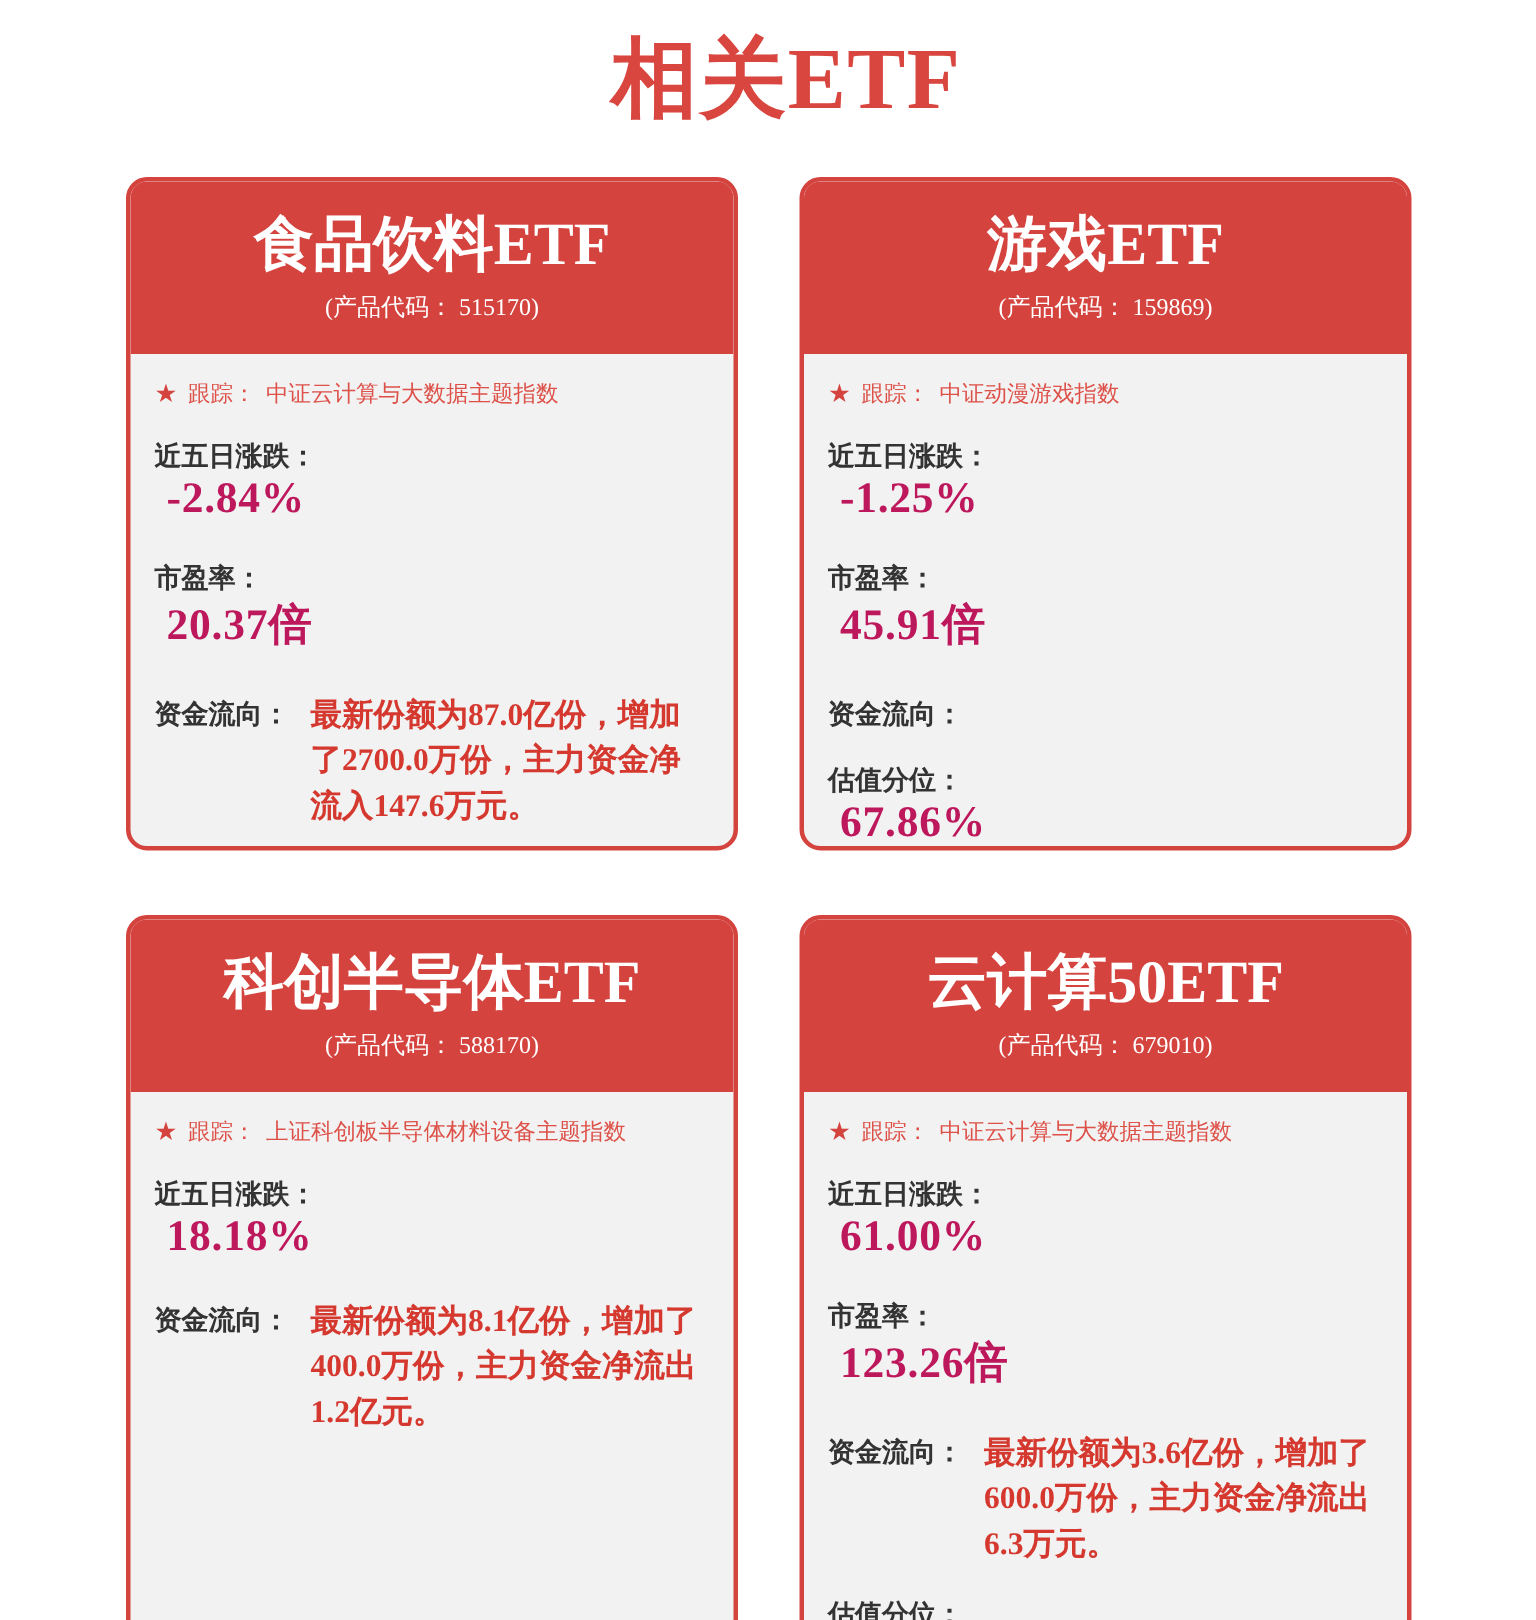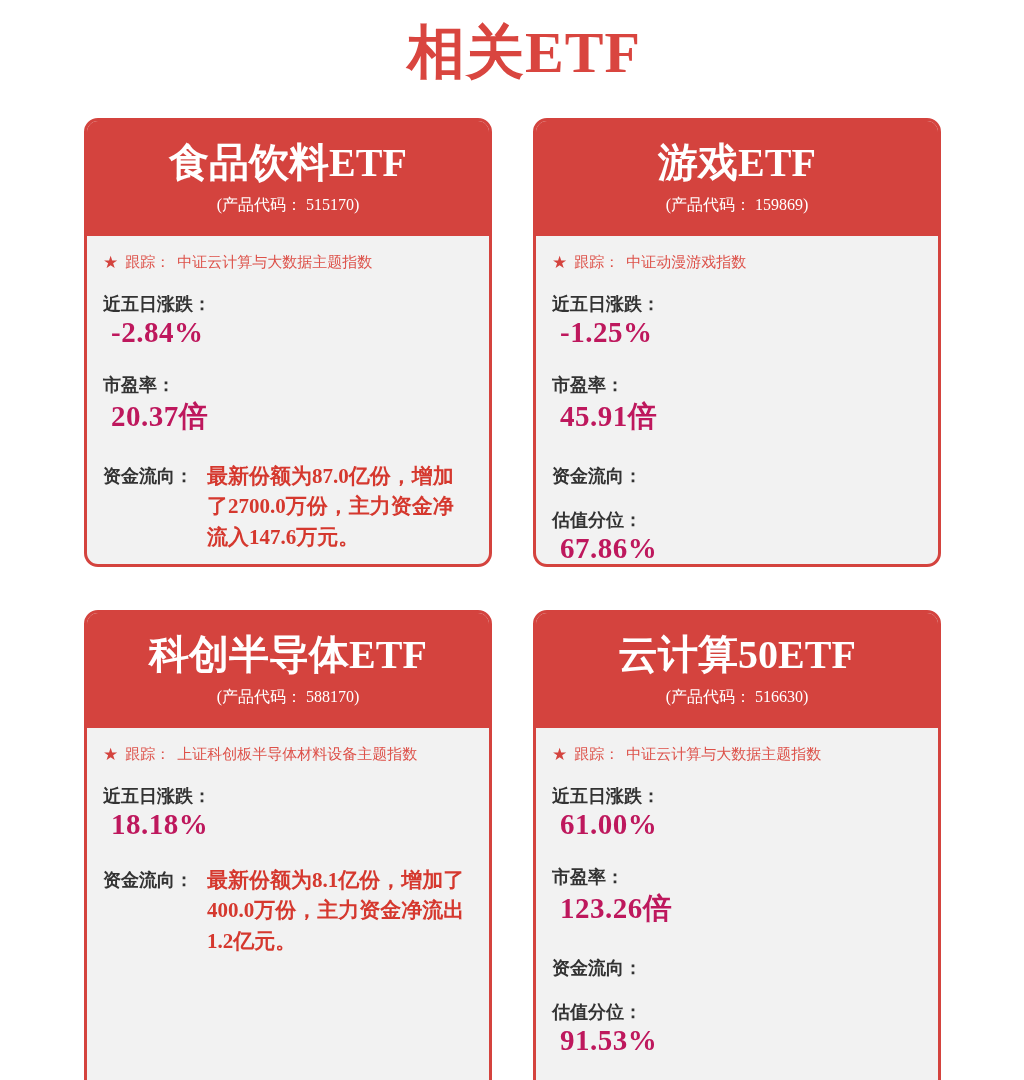--- a/index.html
+++ b/index.html
@@ -199,38 +199,39 @@
       <div class="flow-row">
         <span class="flow-label">资金流向：</span>
         <span class="flow-value">最新份额为8.1亿份，增加了400.0万份，主力资金净流出1.2亿元。</span>
       </div>
     </div>
   </div>
 
   <div class="card tall">
     <div class="card-header">
       <div class="card-title">云计算50ETF</div>
-      <div class="card-code">(产品代码： 516630)</div>
+      <div class="card-code">(产品代码： 679010)</div>
     </div>
     <div class="card-body">
       <div class="track-row">
         <span class="star-icon">★</span>
         <span class="track-label">跟踪：</span>
         <span>中证云计算与大数据主题指数</span>
       </div>
       <div class="metric-row">
         <span class="metric-label">近五日涨跌：</span>
         <span class="metric-value">61.00%</span>
       </div>
       <div class="metric-row">
         <span class="metric-label">市盈率：</span>
         <span class="metric-value">123.26倍</span>
       </div>
       <div class="flow-row">
         <span class="flow-label">资金流向：</span>
+        <span class="flow-value">最新份额为3.6亿份，增加了600.0万份，主力资金净流出6.3万元。</span>
       </div>
       <div class="metric-row">
         <span class="metric-label">估值分位：</span>
         <span class="metric-value">91.53%</span>
       </div>
     </div>
   </div>
 
 </div>
 

